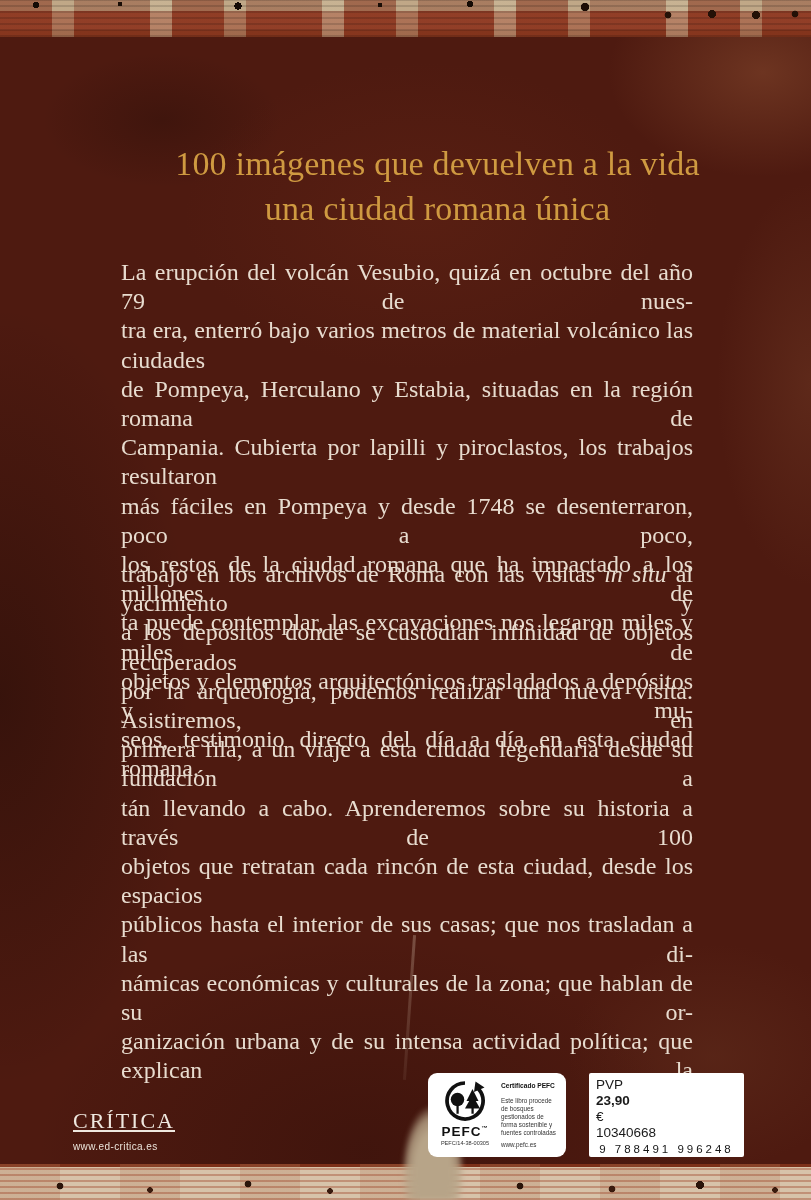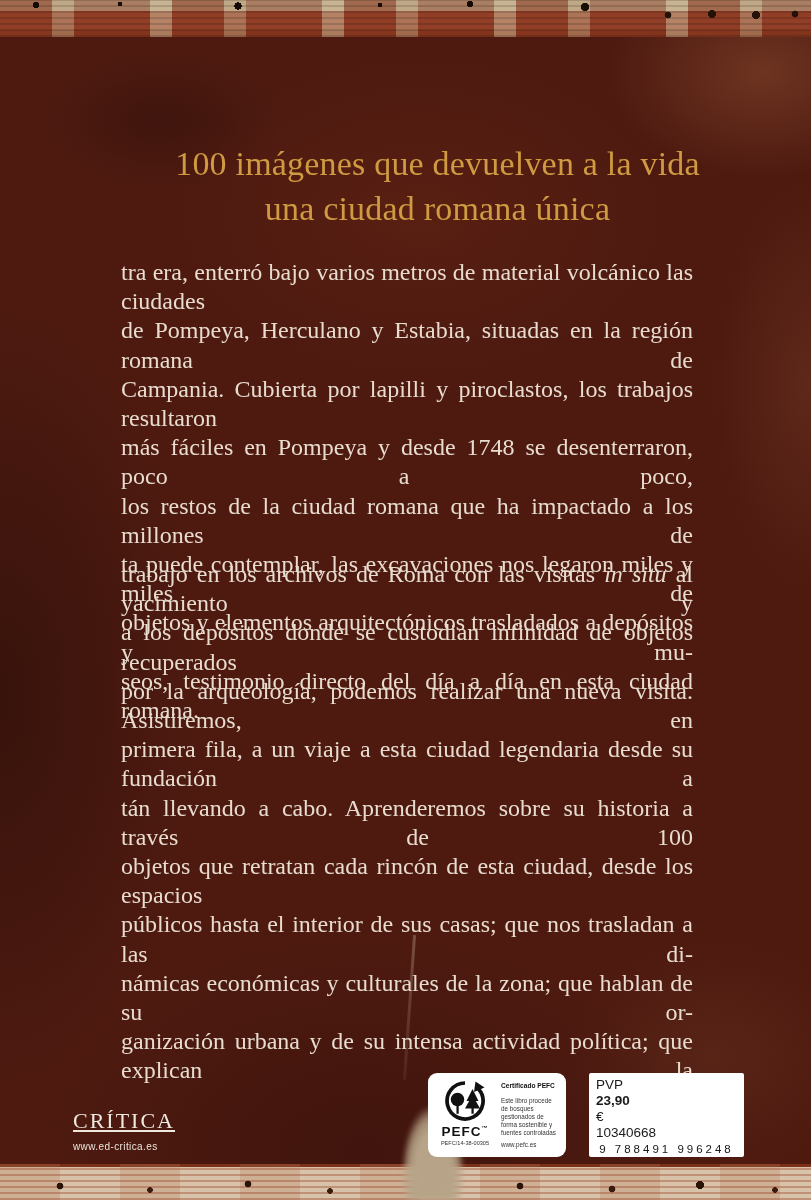--- a/index.html
+++ b/index.html
@@ -142,20 +142,21 @@
 <div class="band-bottom"></div>
 <div class="crack"></div>
 <div class="tear"></div>
 
 <div class="title">
   <div>100 imágenes que devuelven a la vida</div>
   <div>una ciudad romana única</div>
 </div>
 
 <div class="para para-1">
+    <div class="pline">La erupción del volcán Vesubio, quizá en octubre del año 79 de nues-</div>
     <div class="pline">tra era, enterró bajo varios metros de material volcánico las ciudades</div>
     <div class="pline">de Pompeya, Herculano y Estabia, situadas en la región romana de</div>
     <div class="pline">Campania. Cubierta por lapilli y piroclastos, los trabajos resultaron</div>
     <div class="pline">más fáciles en Pompeya y desde 1748 se desenterraron, poco a poco,</div>
     <div class="pline">los restos de la ciudad romana que ha impactado a los millones de</div>
     <div class="pline">ta puede contemplar, las excavaciones nos legaron miles y miles de</div>
     <div class="pline">objetos y elementos arquitectónicos trasladados a depósitos y mu-</div>
     <div class="pline last">seos, testimonio directo del día a día en esta ciudad romana.</div>
   </div>
 <div class="para para-2">

